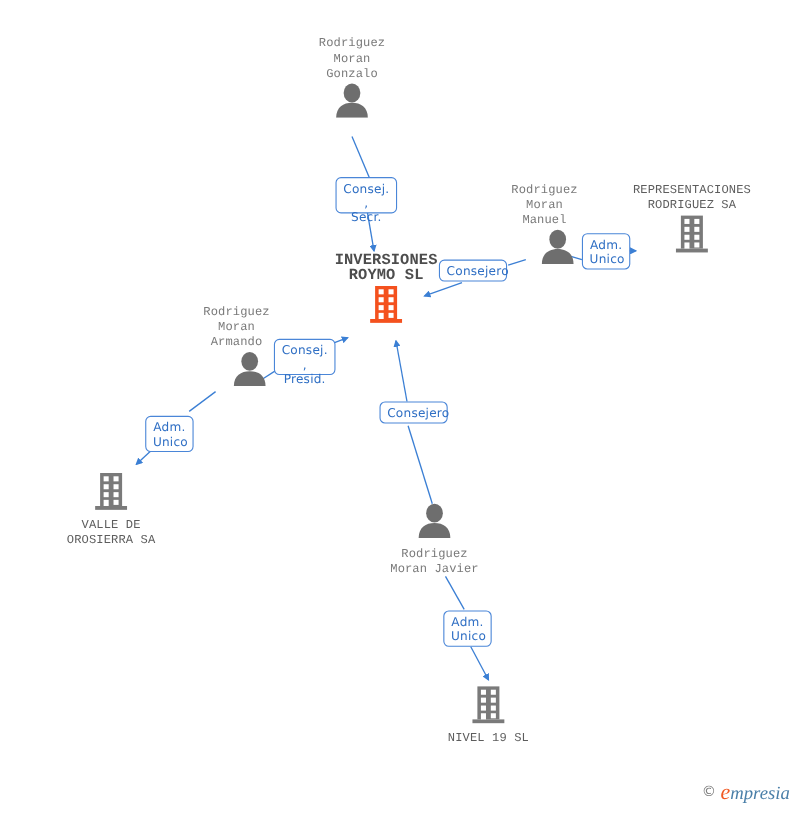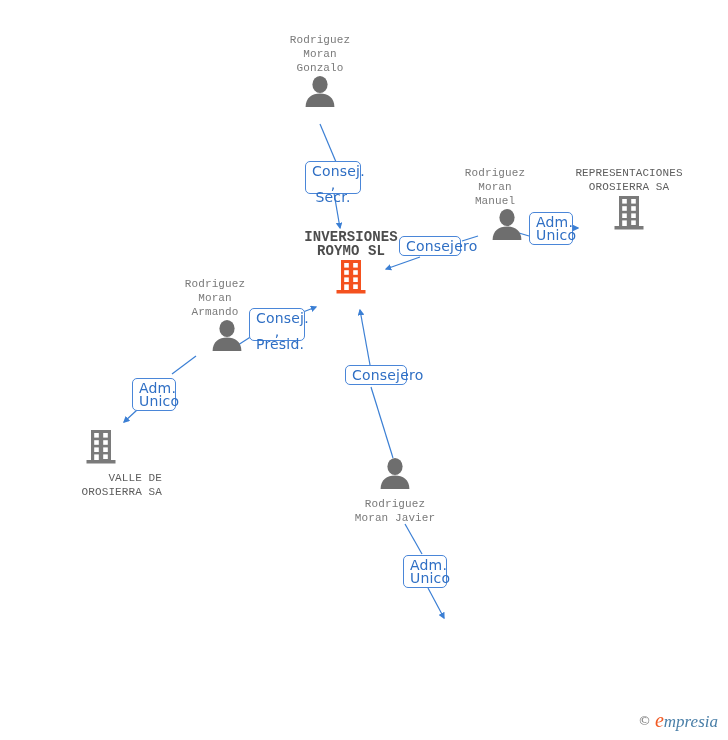--- a/index.html
+++ b/index.html
@@ -48,21 +48,21 @@
   .icon-wrap {
     display: block;
     margin: 0 auto;
   }
   .rel-box {
     position: absolute;
     border: 1px solid #4a86d8;
     border-radius: 5px;
     background: #ffffff;
     color: #2f6fc4;
-    font-size: 14px;
+    font-size: 11px;
     line-height: 13px;
     text-align: center;
     padding: 3px 6px;
     white-space: pre-line;
     box-sizing: border-box;
     letter-spacing: 0.2px;
   }
   #watermark {
     position: absolute;
     right: 10px;
@@ -167,21 +167,21 @@
     <span class="icon-wrap" style="margin-left:24px;">
       <svg width="34" height="32" viewBox="0 0 34 32">
         <ellipse cx="17" cy="9.5" rx="7.6" ry="8.6" fill="#6e6e6e"></ellipse>
         <path d="M 2.6 32 C 2.6 22.4 9.2 18.4 17 18.4 C 24.8 18.4 31.4 22.4 31.4 32 Z" fill="#6e6e6e"></path>
       </svg>
     </span>
   </div>
 
   <div class="node" style="left:553px; top:166px; width:152px;">
     <div class="node-label company">REPRESENTACIONES
-OROSIERRA SA</div>
+RODRIGUEZ SA</div>
     <span class="icon-wrap">
       <svg width="32" height="36" viewBox="0 0 32 36">
         <rect x="6" y="2" width="20" height="30" fill="#7a7a7a"></rect>
         <rect x="1.5" y="32" width="29" height="3.5" fill="#7a7a7a"></rect>
         <rect x="9.2" y="5" width="4.6" height="4.6" fill="#ffffff"></rect>
         <rect x="18.2" y="5" width="4.6" height="4.6" fill="#ffffff"></rect>
         <rect x="9.2" y="12.2" width="4.6" height="4.6" fill="#ffffff"></rect>
         <rect x="18.2" y="12.2" width="4.6" height="4.6" fill="#ffffff"></rect>
         <rect x="9.2" y="19.4" width="4.6" height="4.6" fill="#ffffff"></rect>
         <rect x="18.2" y="19.4" width="4.6" height="4.6" fill="#ffffff"></rect>
@@ -211,35 +211,52 @@
         <rect x="9.2" y="5" width="4.6" height="4.6" fill="#ffffff"></rect>
         <rect x="18.2" y="5" width="4.6" height="4.6" fill="#ffffff"></rect>
         <rect x="9.2" y="12.2" width="4.6" height="4.6" fill="#ffffff"></rect>
         <rect x="18.2" y="12.2" width="4.6" height="4.6" fill="#ffffff"></rect>
         <rect x="9.2" y="19.4" width="4.6" height="4.6" fill="#ffffff"></rect>
         <rect x="18.2" y="19.4" width="4.6" height="4.6" fill="#ffffff"></rect>
         <rect x="9.2" y="26.4" width="4.6" height="5.6" fill="#ffffff"></rect>
         <rect x="18.2" y="26.4" width="4.6" height="4.6" fill="#ffffff"></rect>
       </svg>
     </span>
-    <div class="node-label company" style="margin-top:3px;text-align:right;">VALLE DE
+    <div class="node-label company" style="margin-top:3px;">VALLE DE
 OROSIERRA SA</div>
   </div>
 
   <div class="node" style="left:340px; top:457px; width:110px;">
     <span class="icon-wrap">
       <svg width="34" height="32" viewBox="0 0 34 32">
         <ellipse cx="17" cy="9.5" rx="7.6" ry="8.6" fill="#6e6e6e"></ellipse>
         <path d="M 2.6 32 C 2.6 22.4 9.2 18.4 17 18.4 C 24.8 18.4 31.4 22.4 31.4 32 Z" fill="#6e6e6e"></path>
       </svg>
     </span>
     <div class="node-label" style="margin-top:4px;">Rodriguez
 Moran Javier</div>
   </div>
 
+  <div class="node" style="left:388px; top:622px; width:112px;">
+    <span class="icon-wrap">
+      <svg width="32" height="36" viewBox="0 0 32 36">
+        <rect x="6" y="2" width="20" height="30" fill="#7a7a7a"></rect>
+        <rect x="1.5" y="32" width="29" height="3.5" fill="#7a7a7a"></rect>
+        <rect x="9.2" y="5" width="4.6" height="4.6" fill="#ffffff"></rect>
+        <rect x="18.2" y="5" width="4.6" height="4.6" fill="#ffffff"></rect>
+        <rect x="9.2" y="12.2" width="4.6" height="4.6" fill="#ffffff"></rect>
+        <rect x="18.2" y="12.2" width="4.6" height="4.6" fill="#ffffff"></rect>
+        <rect x="9.2" y="19.4" width="4.6" height="4.6" fill="#ffffff"></rect>
+        <rect x="18.2" y="19.4" width="4.6" height="4.6" fill="#ffffff"></rect>
+        <rect x="9.2" y="26.4" width="4.6" height="5.6" fill="#ffffff"></rect>
+        <rect x="18.2" y="26.4" width="4.6" height="4.6" fill="#ffffff"></rect>
+      </svg>
+    </span>
+    <div class="node-label company" style="margin-top:3px;">NIVEL 19 SL</div>
+  </div>
 
   <div class="rel-box" style="left:305px; top:161px; width:56px; height:33px;">Consej. ,
 Secr.</div>
 
   <div class="rel-box" style="left:399px; top:236px; width:62px; height:20px;">Consejero</div>
 
   <div class="rel-box" style="left:529px; top:212px; width:44px; height:33px;">Adm.
 Unico</div>
 
   <div class="rel-box" style="left:249px; top:308px; width:56px; height:33px;">Consej. ,

